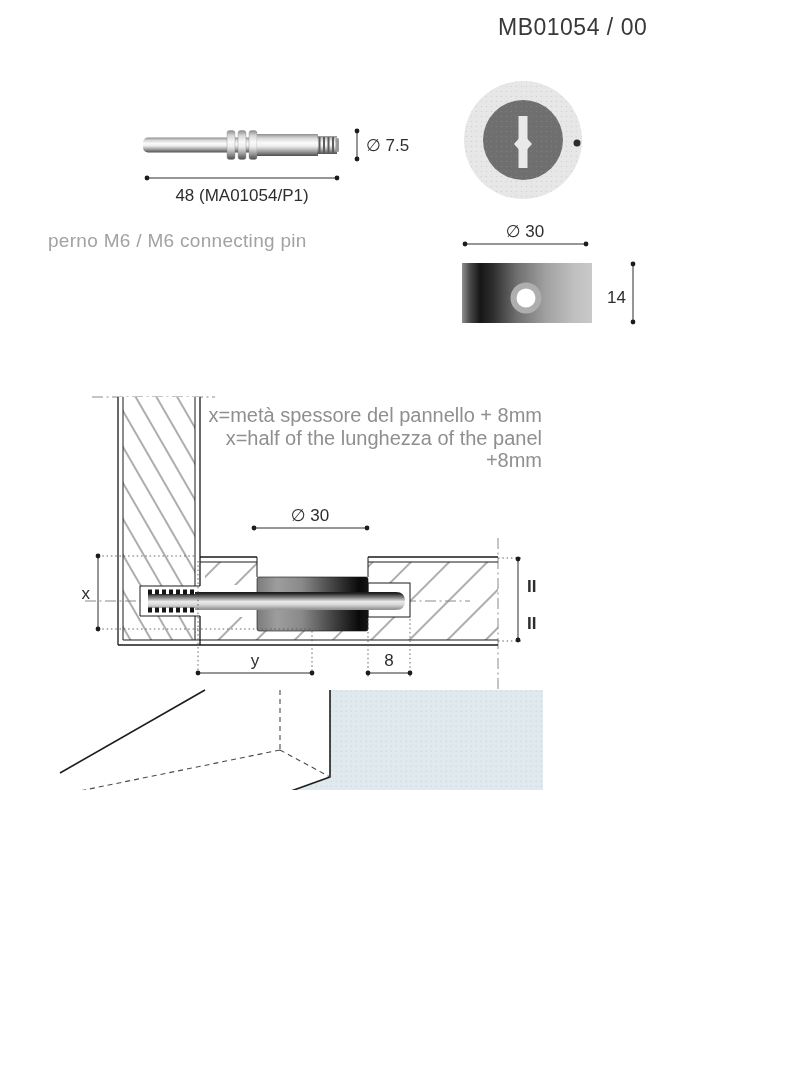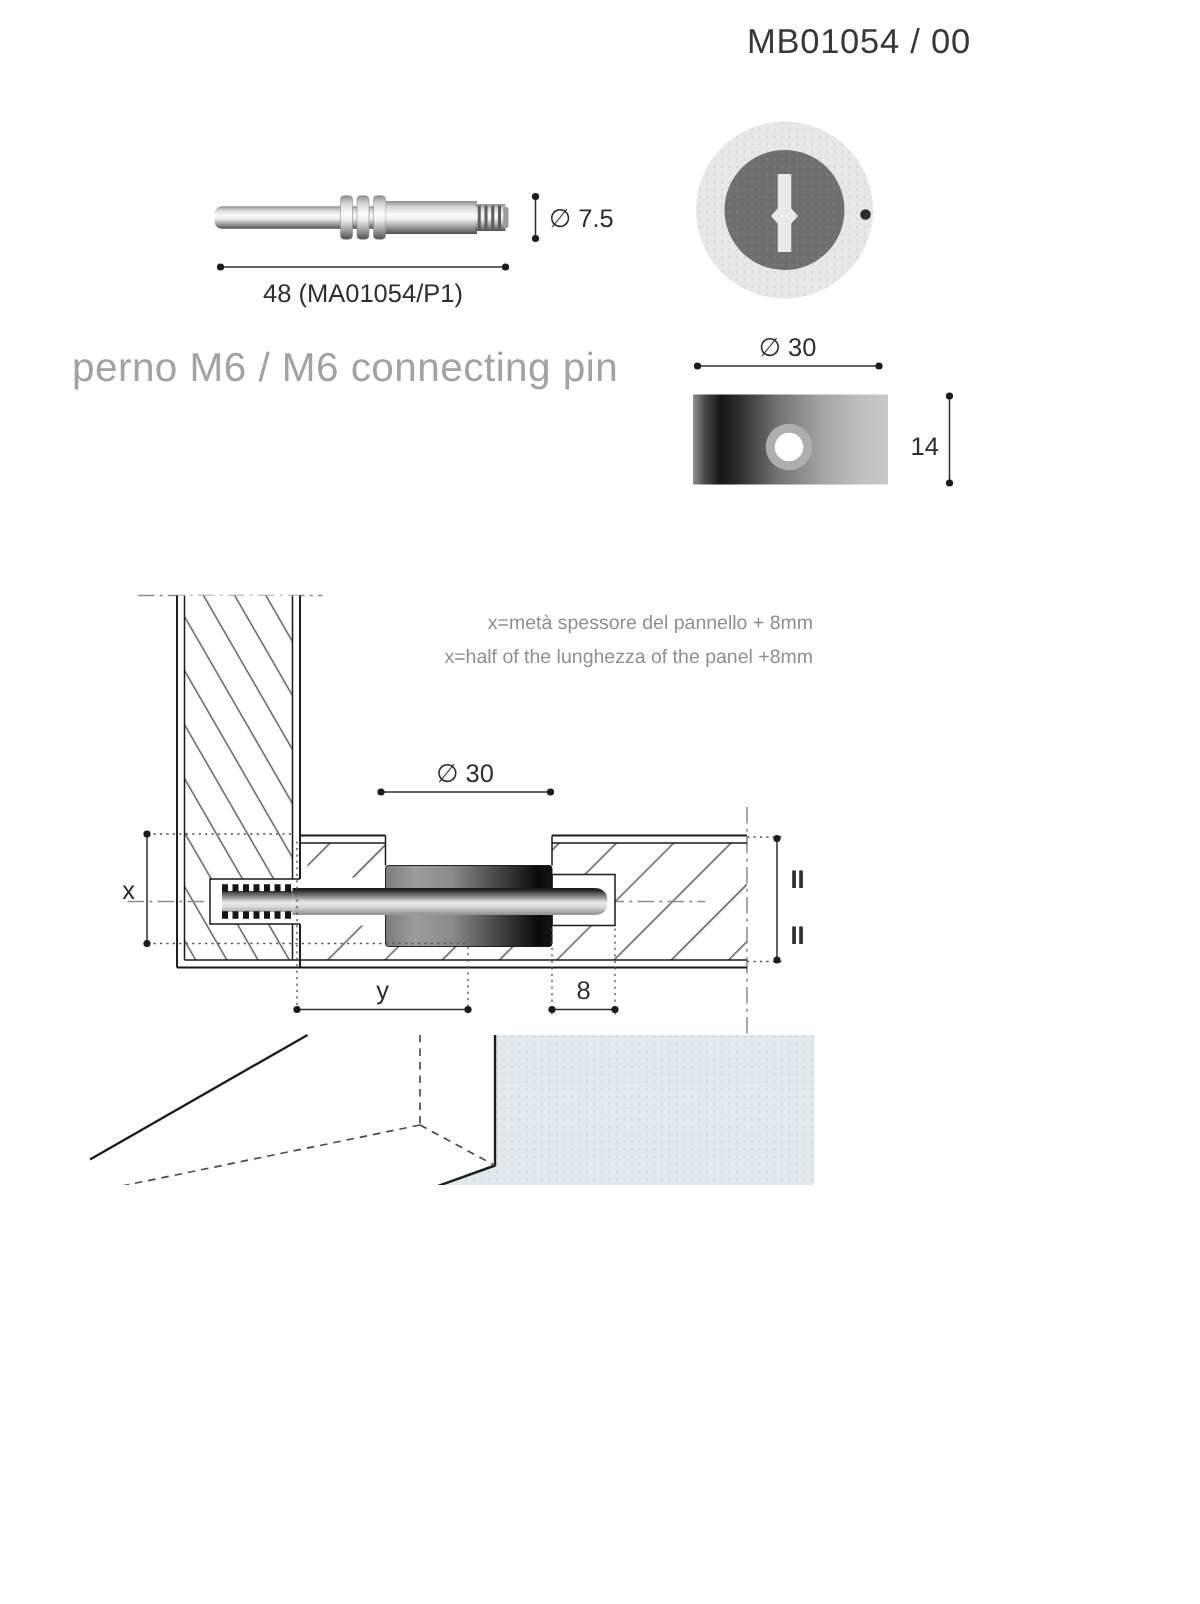--- a/index.html
+++ b/index.html
@@ -1,23 +1,23 @@
 <!DOCTYPE html>
 <html><head>
 <meta charset="utf-8">
 <style>
   html,body{margin:0;padding:0;background:#ffffff;}
   .page{position:relative;width:800px;height:790px;background:#fff;overflow:hidden;
         font-family:"Liberation Sans",sans-serif;}
   .doc-code{position:absolute;left:498px;top:14px;font-size:23px;letter-spacing:.5px;
             color:#383838;font-weight:400;}
-  .product-label{position:absolute;left:48px;top:230px;font-size:27px;color:#a2a2a2;
+  .product-label{position:absolute;left:48px;top:230px;font-size:19px;color:#a2a2a2;
                  font-weight:400;letter-spacing:.3px;}
   .notes{position:absolute;left:170px;top:404px;width:372px;text-align:right;
-         font-size:13px;color:#8f8f8f;line-height:22.5px;}
+         font-size:20px;color:#8f8f8f;line-height:22.5px;}
   svg{position:absolute;left:0;top:0;}
   svg text{font-family:"Liberation Sans",sans-serif;fill:#2e2e2e;font-size:17px;}
   .dim-line{stroke:#2e2e2e;stroke-width:1;}
   .dim-dot{fill:#1c1c1c;}
   .ext{stroke:#555;stroke-width:.9;stroke-dasharray:1.5 2.8;fill:none;}
   .cl{stroke:#8a8a8a;stroke-width:1;stroke-dasharray:11 3.5 2 3.5;fill:none;}
   .edge{stroke:#1a1a1a;stroke-width:1.3;fill:none;}
   .edge2{stroke:#1a1a1a;stroke-width:1;fill:none;}
   .iso-edge{stroke:#1d1d1d;stroke-width:1.6;fill:none;stroke-linejoin:round;}
   .hid{stroke:#4a4a4a;stroke-width:1.1;stroke-dasharray:5 4;fill:none;}

